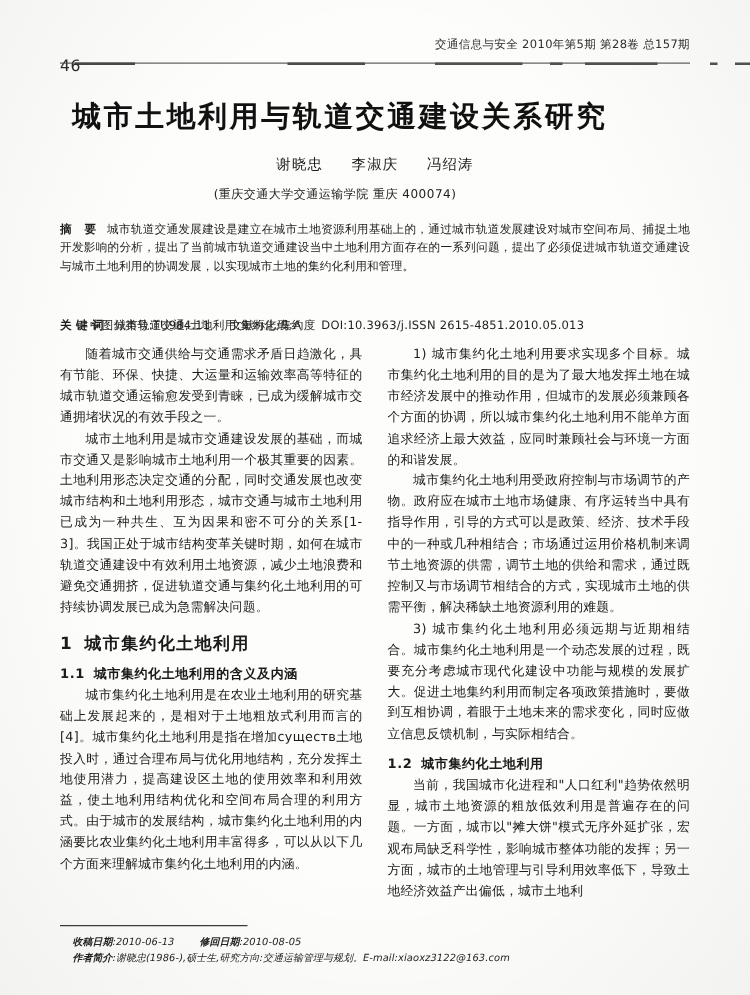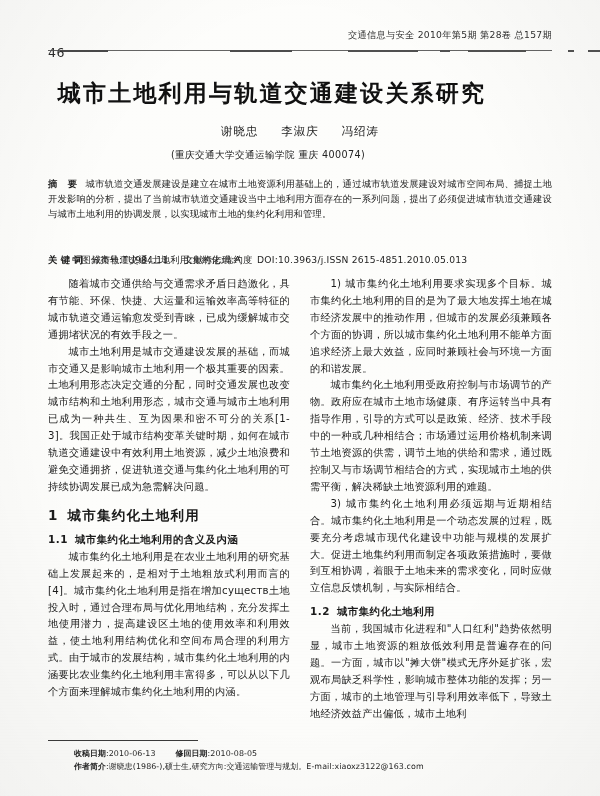--- a/index.html
+++ b/index.html
@@ -209,27 +209,28 @@
   #foot-rule {
     position: absolute;
     left: 48px;
     top: 740px;
     width: 150px;
     height: 0;
     border-top: 1.3px solid #3a3a3a;
   }
   #footnotes {
     position: absolute;
-    left: 74px;
+    left: 58px;
     top: 747px;
     width: 494px;
     font-size: 7.9px;
     line-height: 13.4px;
     color: #232323;
     letter-spacing: .1px;
+    font-style: italic;
   }
   #footnotes .fn-label { font-weight: bold; }
   #footnotes .sp { display: inline-block; width: 20px; }
 </style>
 </head>
 <body>
 
 <div id="page">
 
   <div id="running-head">

